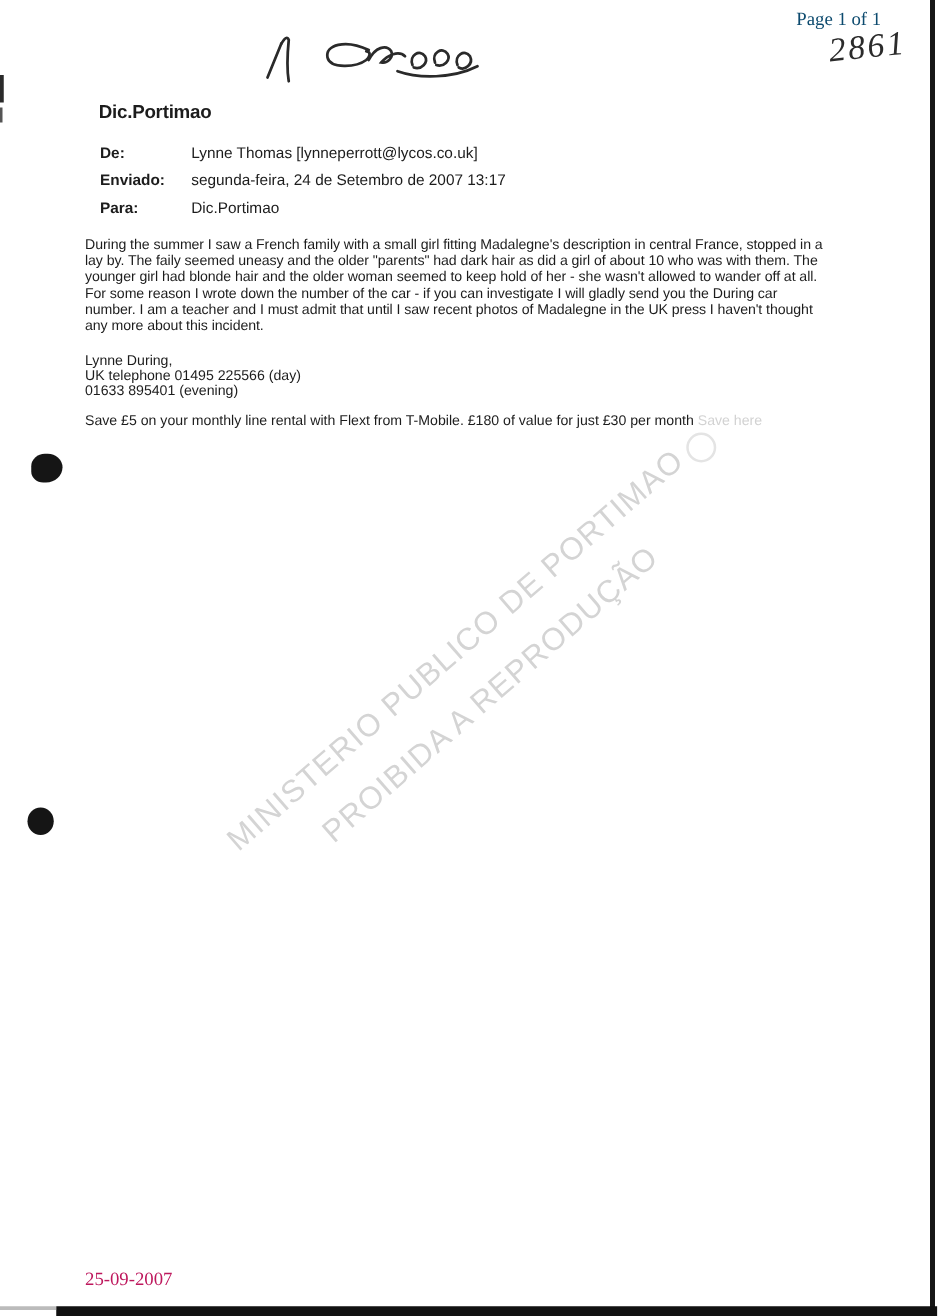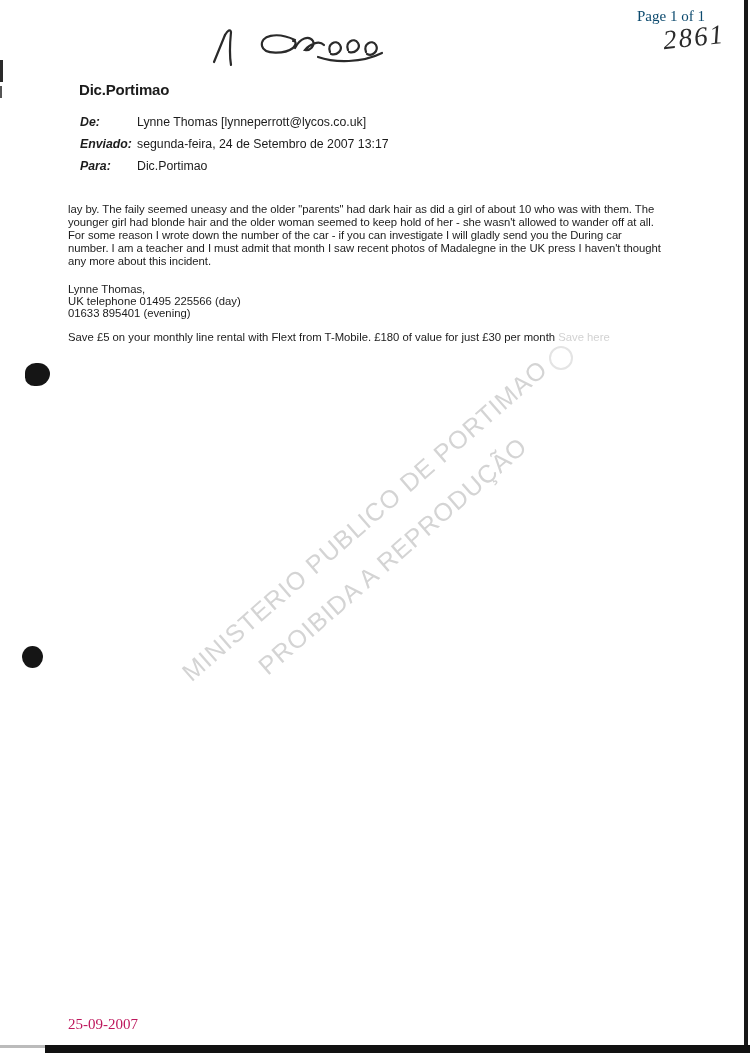--- a/index.html
+++ b/index.html
@@ -12,21 +12,21 @@
 
   .page-number{top:8px;left:637px;font-size:15px;color:#0c4a6e;}
   .case-number{top:22px;left:663px;font-size:27px;color:#2b2b2b;
     font-family:"Liberation Serif",serif;font-style:italic;
     transform:rotate(-6deg);letter-spacing:2px;}
   .scribble{top:20px;left:200px;}
 
   .email-title{top:81px;left:79px;font-size:15px;font-weight:bold;letter-spacing:-0.2px;}
 
   .hdr-row{left:80px;font-size:12.3px;white-space:nowrap;}
-  .hdr-row .lbl{display:inline-block;width:57px;font-weight:bold;font-style:italic;}
+  .hdr-row .lbl{display:inline-block;width:73px;font-weight:bold;}
   .hdr-row.r0{top:115px;}
   .hdr-row.r1{top:137px;}
   .hdr-row.r2{top:159px;}
 
   .body-line{left:68px;font-size:11.3px;line-height:13px;white-space:nowrap;letter-spacing:-0.05px;}
   .sig-line{left:68px;font-size:11.3px;line-height:12px;white-space:nowrap;}
   .ad-line{top:331px;left:68px;font-size:11.3px;white-space:nowrap;}
   .ad-faint{color:#d2d2d2;}
 
   .watermark{
@@ -82,27 +82,28 @@
   <div class="abs hdr-row r0">
     <span class="lbl">De:</span><span>Lynne Thomas [lynneperrott@lycos.co.uk]</span>
   </div>
   <div class="abs hdr-row r1">
     <span class="lbl">Enviado:</span><span>segunda-feira, 24 de Setembro de 2007 13:17</span>
   </div>
   <div class="abs hdr-row r2">
     <span class="lbl">Para:</span><span>Dic.Portimao</span>
   </div>
 
+  <div class="abs body-line" style="top:190px">During the summer I saw a French family with a small girl fitting Madalegne's description in central France, stopped in a</div>
   <div class="abs body-line" style="top:203px">lay by.  The faily seemed uneasy and the older "parents" had dark hair as did a girl of about 10 who was with them.  The</div>
   <div class="abs body-line" style="top:216px">younger girl had blonde hair and the older woman seemed to keep hold of her - she wasn't allowed to wander off at all.</div>
   <div class="abs body-line" style="top:229px">For some reason I wrote down the number of the car - if you can investigate I will gladly send you the During car</div>
-  <div class="abs body-line" style="top:242px">number.  I am a teacher and I must admit that month I saw recent photos of Madalegne in the UK press I haven't thought</div>
+  <div class="abs body-line" style="top:242px">number.  I am a teacher and I must admit that until I saw recent photos of Madalegne in the UK press I haven't thought</div>
   <div class="abs body-line" style="top:255px">any more about this incident.</div>
 
-  <div class="abs sig-line" style="top:283px">Lynne Thomas,</div>
+  <div class="abs sig-line" style="top:283px">Lynne During,</div>
   <div class="abs sig-line" style="top:295px">UK telephone 01495 225566 (day)</div>
   <div class="abs sig-line" style="top:307px">01633 895401 (evening)</div>
 
   <div class="abs ad-line">
     <span>Save £5 on your monthly line rental with Flext from T-Mobile. £180 of value for just £30 per month</span>
     <span class="ad-faint">Save here</span>
   </div>
 
   <div class="abs hole-punch-1"></div>
   <div class="abs hole-punch-2"></div>

